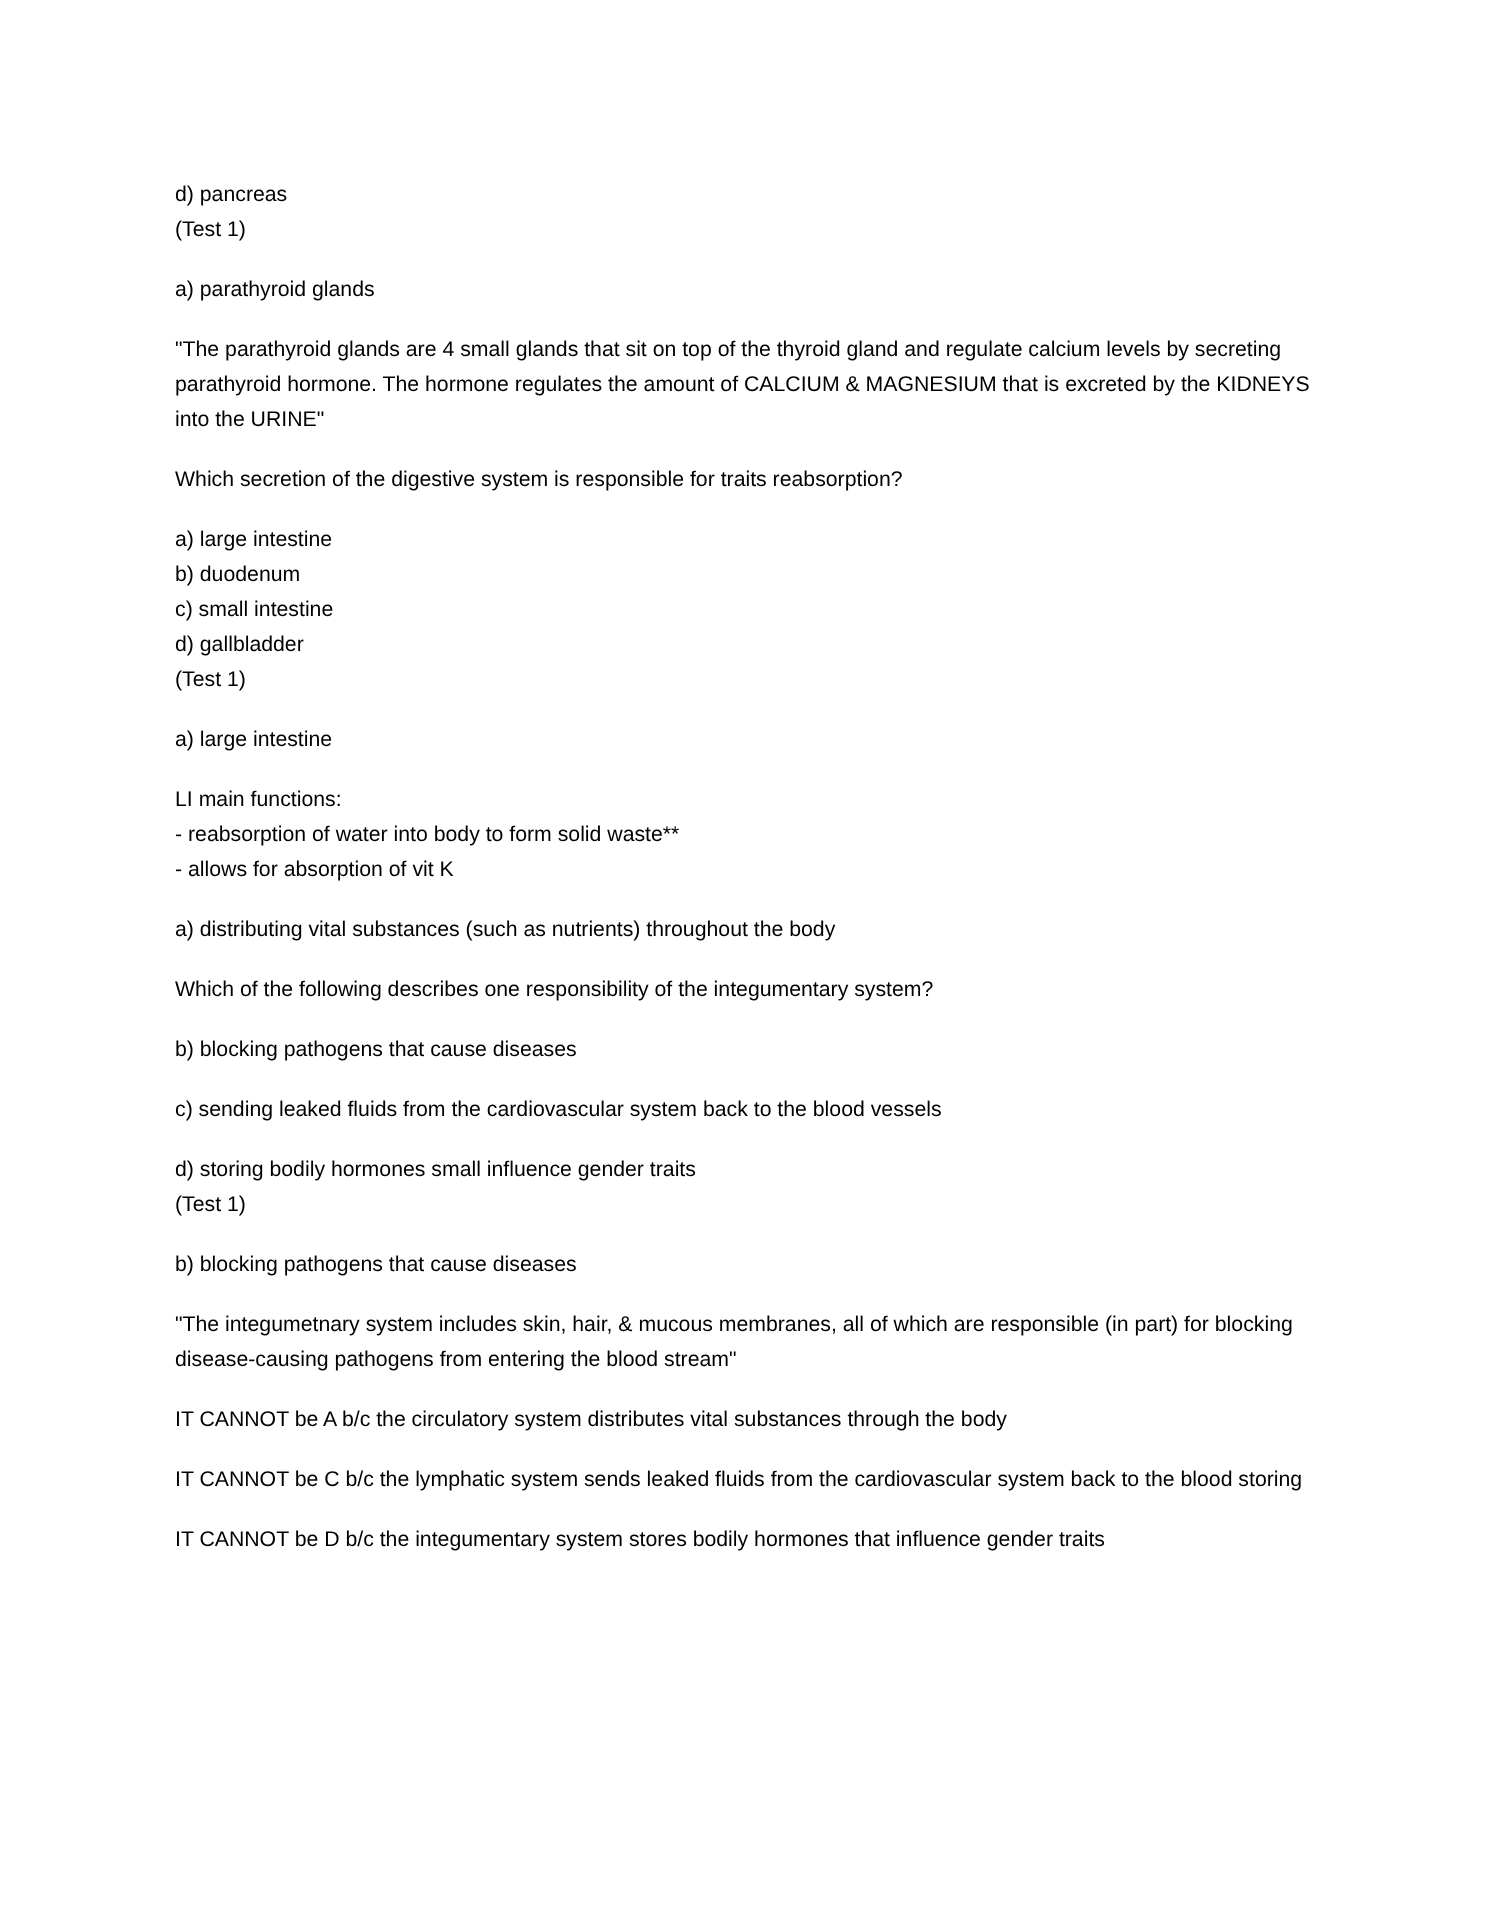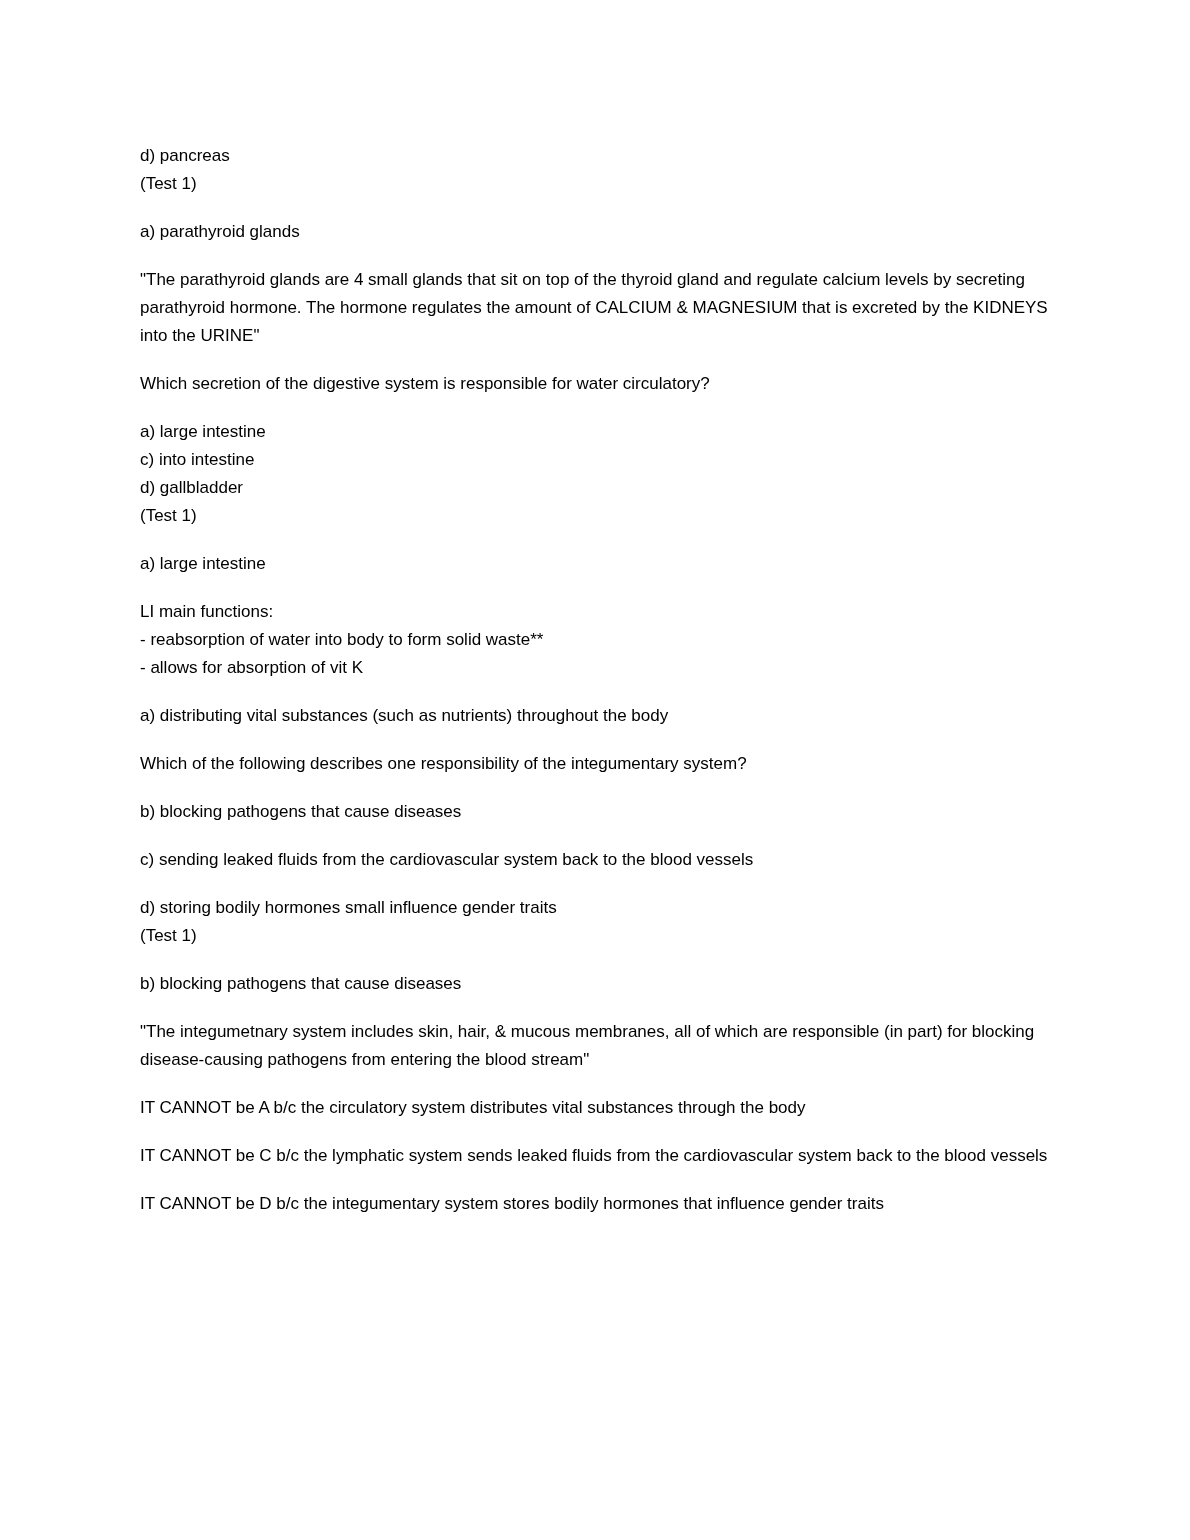--- a/index.html
+++ b/index.html
@@ -46,26 +46,27 @@
 
     <p>
       <span class="line">a) parathyroid glands</span>
     </p>
 
     <p>
       <span>"The parathyroid glands are 4 small glands that sit on top of the thyroid gland and regulate calcium levels by secreting parathyroid hormone. The hormone regulates the amount of CALCIUM &amp; MAGNESIUM that is excreted by the KIDNEYS into the URINE"</span>
     </p>
 
     <p>
-      <span>Which secretion of the digestive system is responsible for water circulatory?</span>
+      <span>Which secretion of the digestive system is responsible for traits reabsorption?</span>
     </p>
 
     <p>
       <span class="line">a) large intestine</span>
-      <span class="line">c) into intestine</span>
+      <span class="line">b) duodenum</span>
+      <span class="line">c) small intestine</span>
       <span class="line">d) gallbladder</span>
       <span class="line">(Test 1)</span>
     </p>
 
     <p>
       <span class="line">a) large intestine</span>
     </p>
 
     <p>
       <span class="line">LI main functions:</span>
@@ -100,21 +101,21 @@
 
     <p>
       <span>"The integumetnary system includes skin, hair, &amp; mucous membranes, all of which are responsible (in part) for blocking disease-causing pathogens from entering the blood stream"</span>
     </p>
 
     <p>
       <span>IT CANNOT be A b/c the circulatory system distributes vital substances through the body</span>
     </p>
 
     <p>
-      <span>IT CANNOT be C b/c the lymphatic system sends leaked fluids from the cardiovascular system back to the blood vessels</span>
+      <span>IT CANNOT be C b/c the lymphatic system sends leaked fluids from the cardiovascular system back to the blood storing</span>
     </p>
 
     <p>
       <span>IT CANNOT be D b/c the integumentary system stores bodily hormones that influence gender traits</span>
     </p>
 
   </div>
 </div>
 
 </body></html>

